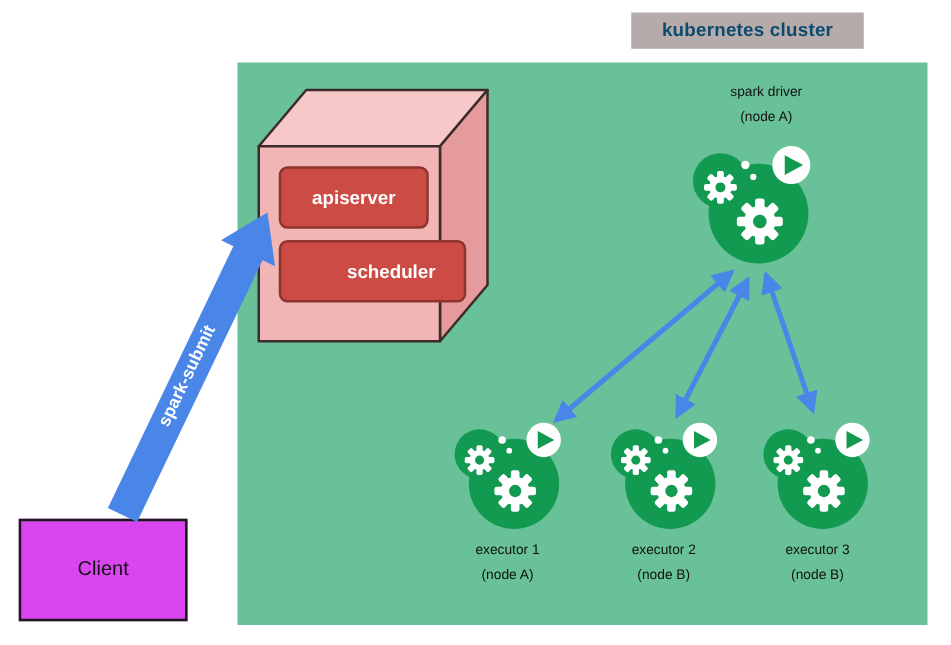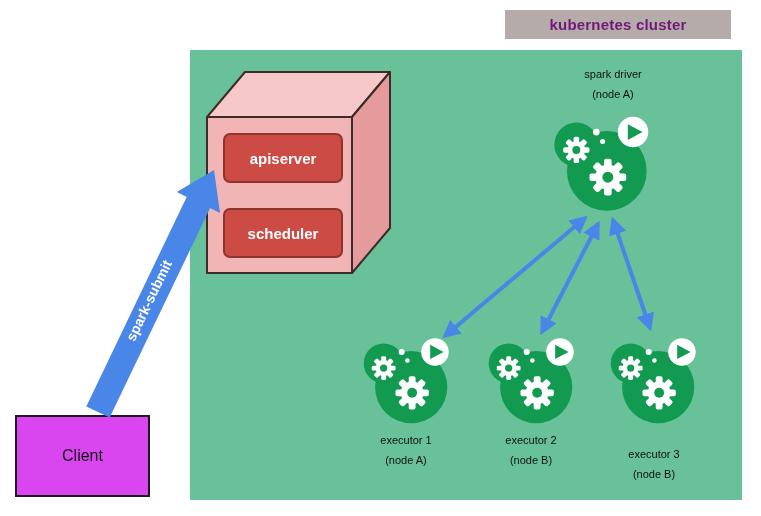--- a/index.html
+++ b/index.html
@@ -6,43 +6,43 @@
   body {
     width:761px; height:516px; position:relative; overflow:hidden;
     background:#ffffff;
     font-family:"Liberation Sans", sans-serif;
   }
   .cluster-bg {
     position:absolute; left:190px; top:50px; width:552px; height:450px;
     background:#68c198;
   }
   .cluster-label {
-    position:absolute; left:505px; top:10px; width:226px; height:29px;
-    background:#b5abab; color:#701a75; font-weight:bold; font-size:15px;
+    position:absolute; left:505px; top:10px; width:186px; height:29px;
+    background:#b5abab; color:#0c4a6e; font-weight:bold; font-size:15px;
     display:flex; align-items:center; justify-content:center;
     letter-spacing:0.2px;
   }
   .cube-svg { position:absolute; left:0; top:0; width:761px; height:516px; pointer-events:none; }
   .red-box {
     position:absolute; left:223px; width:116px; height:46px;
     background:#cc4b44; border:2px solid #8f332d; border-radius:7px;
     color:#ffffff; font-weight:bold; font-size:15px;
     display:flex; align-items:center; justify-content:center;
     z-index:3;
   }
   .red-box.apiserver { top:133px; }
-  .red-box.scheduler { top:208px; }
+  .red-box.scheduler { top:192px;padding-left:30px; }
   .node-label {
     position:absolute; text-align:center; color:#111111;
     font-size:11px; line-height:20px; z-index:3;
   }
   .driver-label { left:538px; top:64px; width:150px; }
   .exec-label-1 { left:345px; top:430px; width:122px; }
   .exec-label-2 { left:470px; top:430px; width:122px; }
-  .exec-label-3 { left:593px; top:430px; width:122px;margin-top:14px; }
+  .exec-label-3 { left:593px; top:430px; width:122px; }
   .pod-icon { position:absolute; z-index:3; }
   .pod-driver { left:548px; top:110px; width:105px; height:105px; }
   .pod-exec1  { left:358px; top:332px; width:95px;  height:95px; }
   .pod-exec2  { left:483px; top:332px; width:95px;  height:95px; }
   .pod-exec3  { left:605px; top:332px; width:95px;  height:95px; }
   .client-box {
     position:absolute; left:15px; top:415px; width:131px; height:78px;
     background:#d946ef; border:2px solid #1a1a1a;
     display:flex; align-items:center; justify-content:center;
     font-size:16px; color:#111111; z-index:2;

